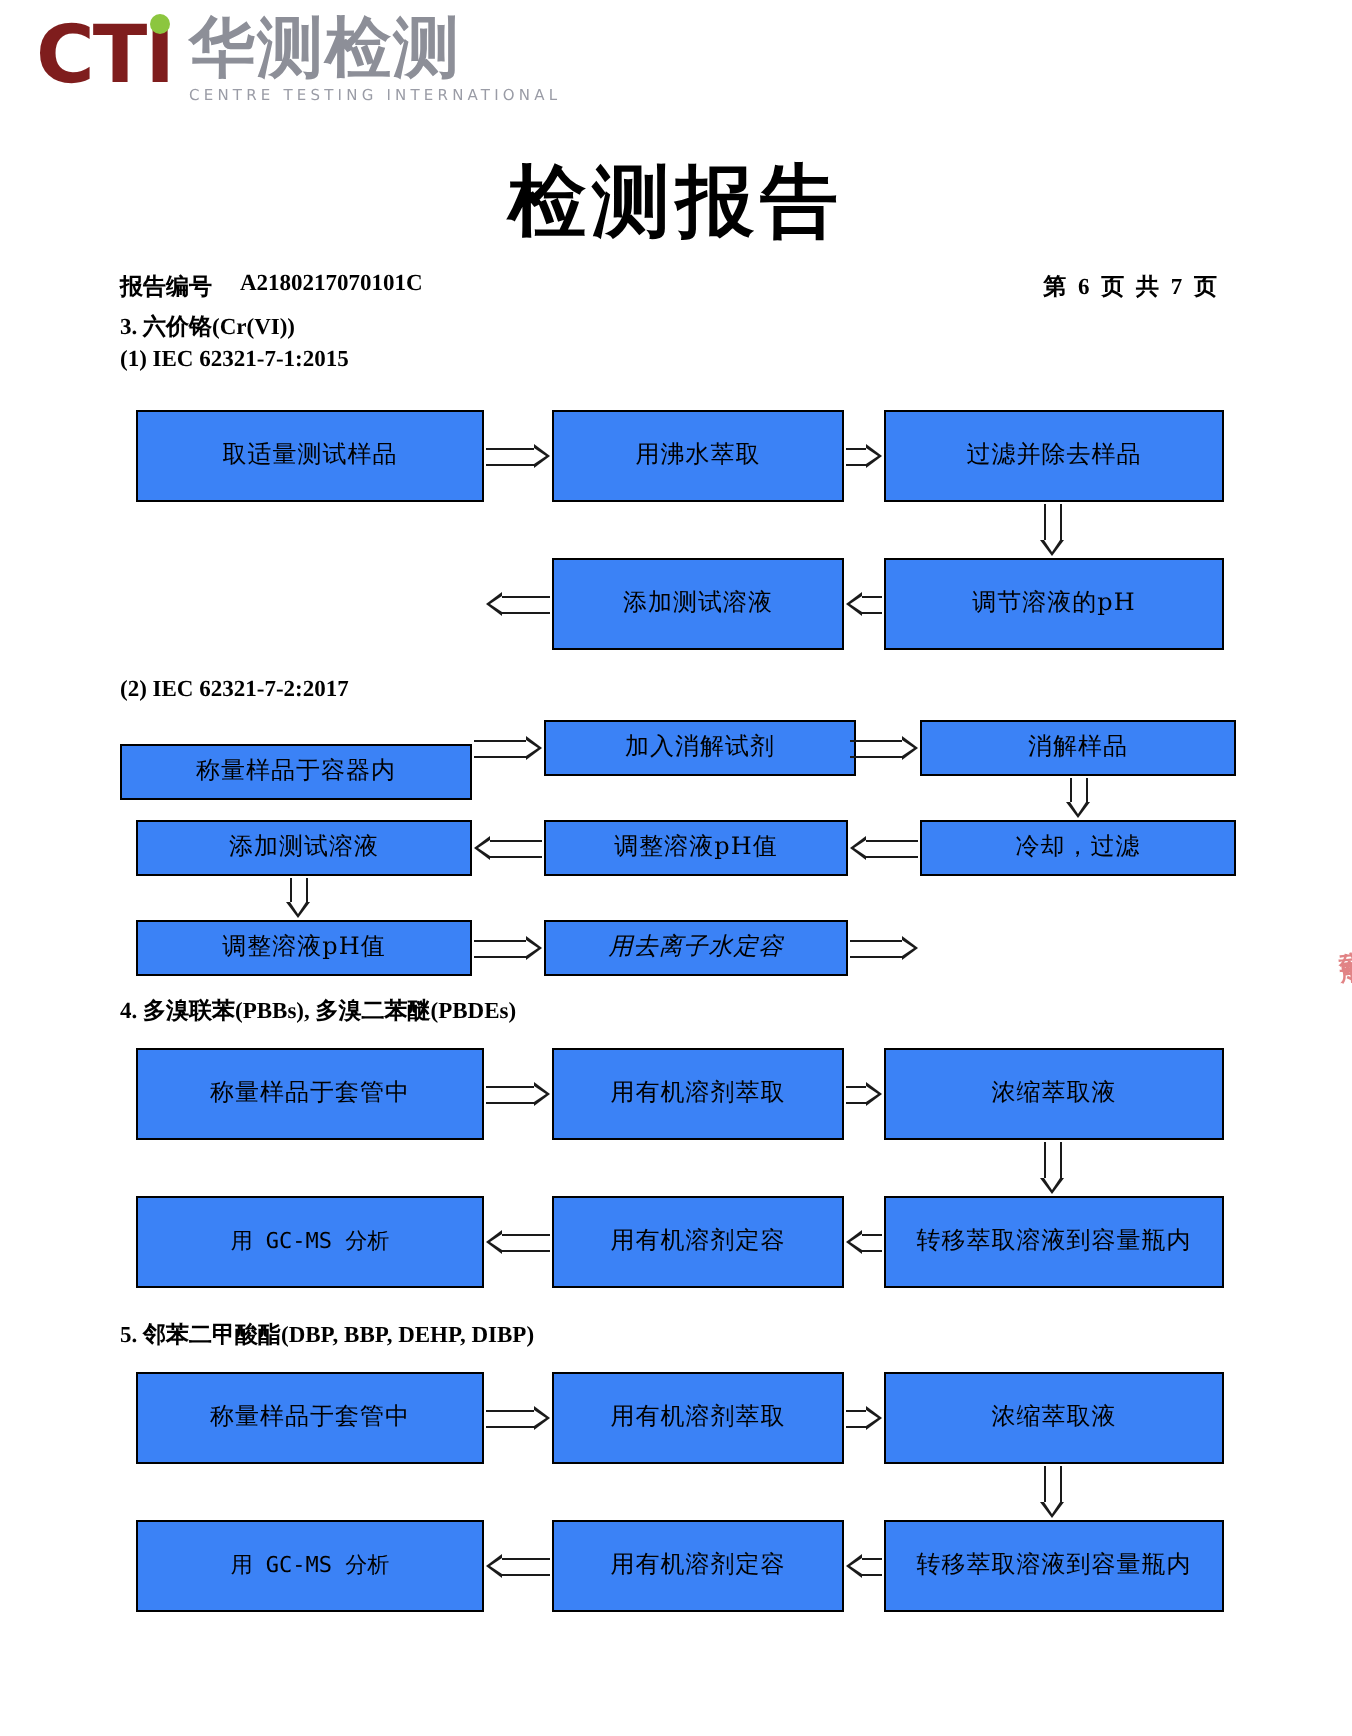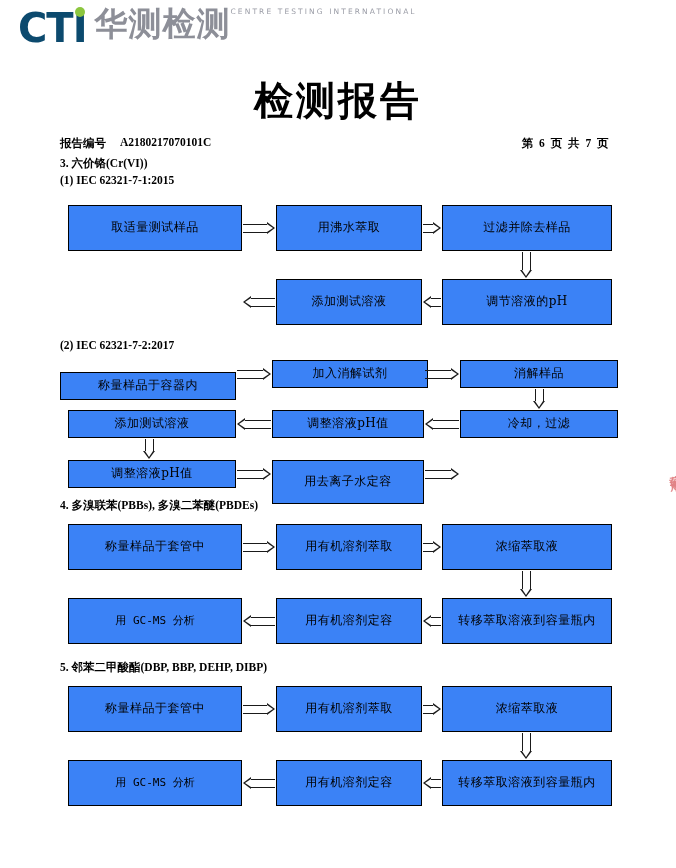--- a/index.html
+++ b/index.html
@@ -24,35 +24,36 @@
     height: 52px;
     display: flex;
     align-items: flex-start;
   }
   .logo-cti {
     position: relative;
     font-family: "DejaVu Sans", sans-serif;
     font-weight: bold;
     font-size: 40px;
     letter-spacing: -1px;
-    color: #0c4a6e;
+    color: #7f1d1d;
     line-height: 44px;
   }
   .logo-dot {
     position: absolute;
     right: 2px;
     top: 1px;
     width: 10px;
     height: 10px;
     border-radius: 50%;
     background: #8cc63f;
   }
   .logo-zh-wrap {
     margin-left: 8px;
     display: flex;
+    flex-direction: column;
     justify-content: center;
   }
   .logo-zh {
     font-family: "DejaVu Sans", sans-serif;
     font-weight: bold;
     font-size: 33px;
     line-height: 36px;
     color: #8d8f98;
     letter-spacing: 1px;
   }
@@ -263,21 +264,21 @@
 <div class="flow" style="top:360px; height:135px;">
   <div class="fbox" style="left:0px;  top:12px;  width:176px; height:28px;">称量样品于容器内</div>
   <div class="fbox" style="left:212px;top:0px;  width:156px; height:28px;">加入消解试剂</div>
   <div class="fbox" style="left:400px;top:0px;  width:158px; height:28px;">消解样品</div>
 
   <div class="fbox" style="left:8px;  top:50px; width:168px; height:28px;">添加测试溶液</div>
   <div class="fbox" style="left:212px;top:50px; width:152px; height:28px;">调整溶液pH值</div>
   <div class="fbox" style="left:400px;top:50px; width:158px; height:28px;">冷却，过滤</div>
 
   <div class="fbox" style="left:8px;  top:100px;width:168px; height:28px;">调整溶液pH值</div>
-  <div class="fbox" style="left:212px;top:100px;width:152px; height:44px;">用去离子水定容</div>
+  <div class="fbox" style="left:212px;top:100px;width:152px; height:28px;font-style:italic;">用去离子水定容</div>
 
   <div class="arr-h" style="left:177px; top:10px; width:34px;">
       <span class="bar"></span>
       <span class="head"></span>
     </div>
   <div class="arr-h" style="left:365px; top:10px; width:34px;">
       <span class="bar"></span>
       <span class="head"></span>
     </div>
   <div class="arr-v" style="left:475px; top:29px; height:20px;">

